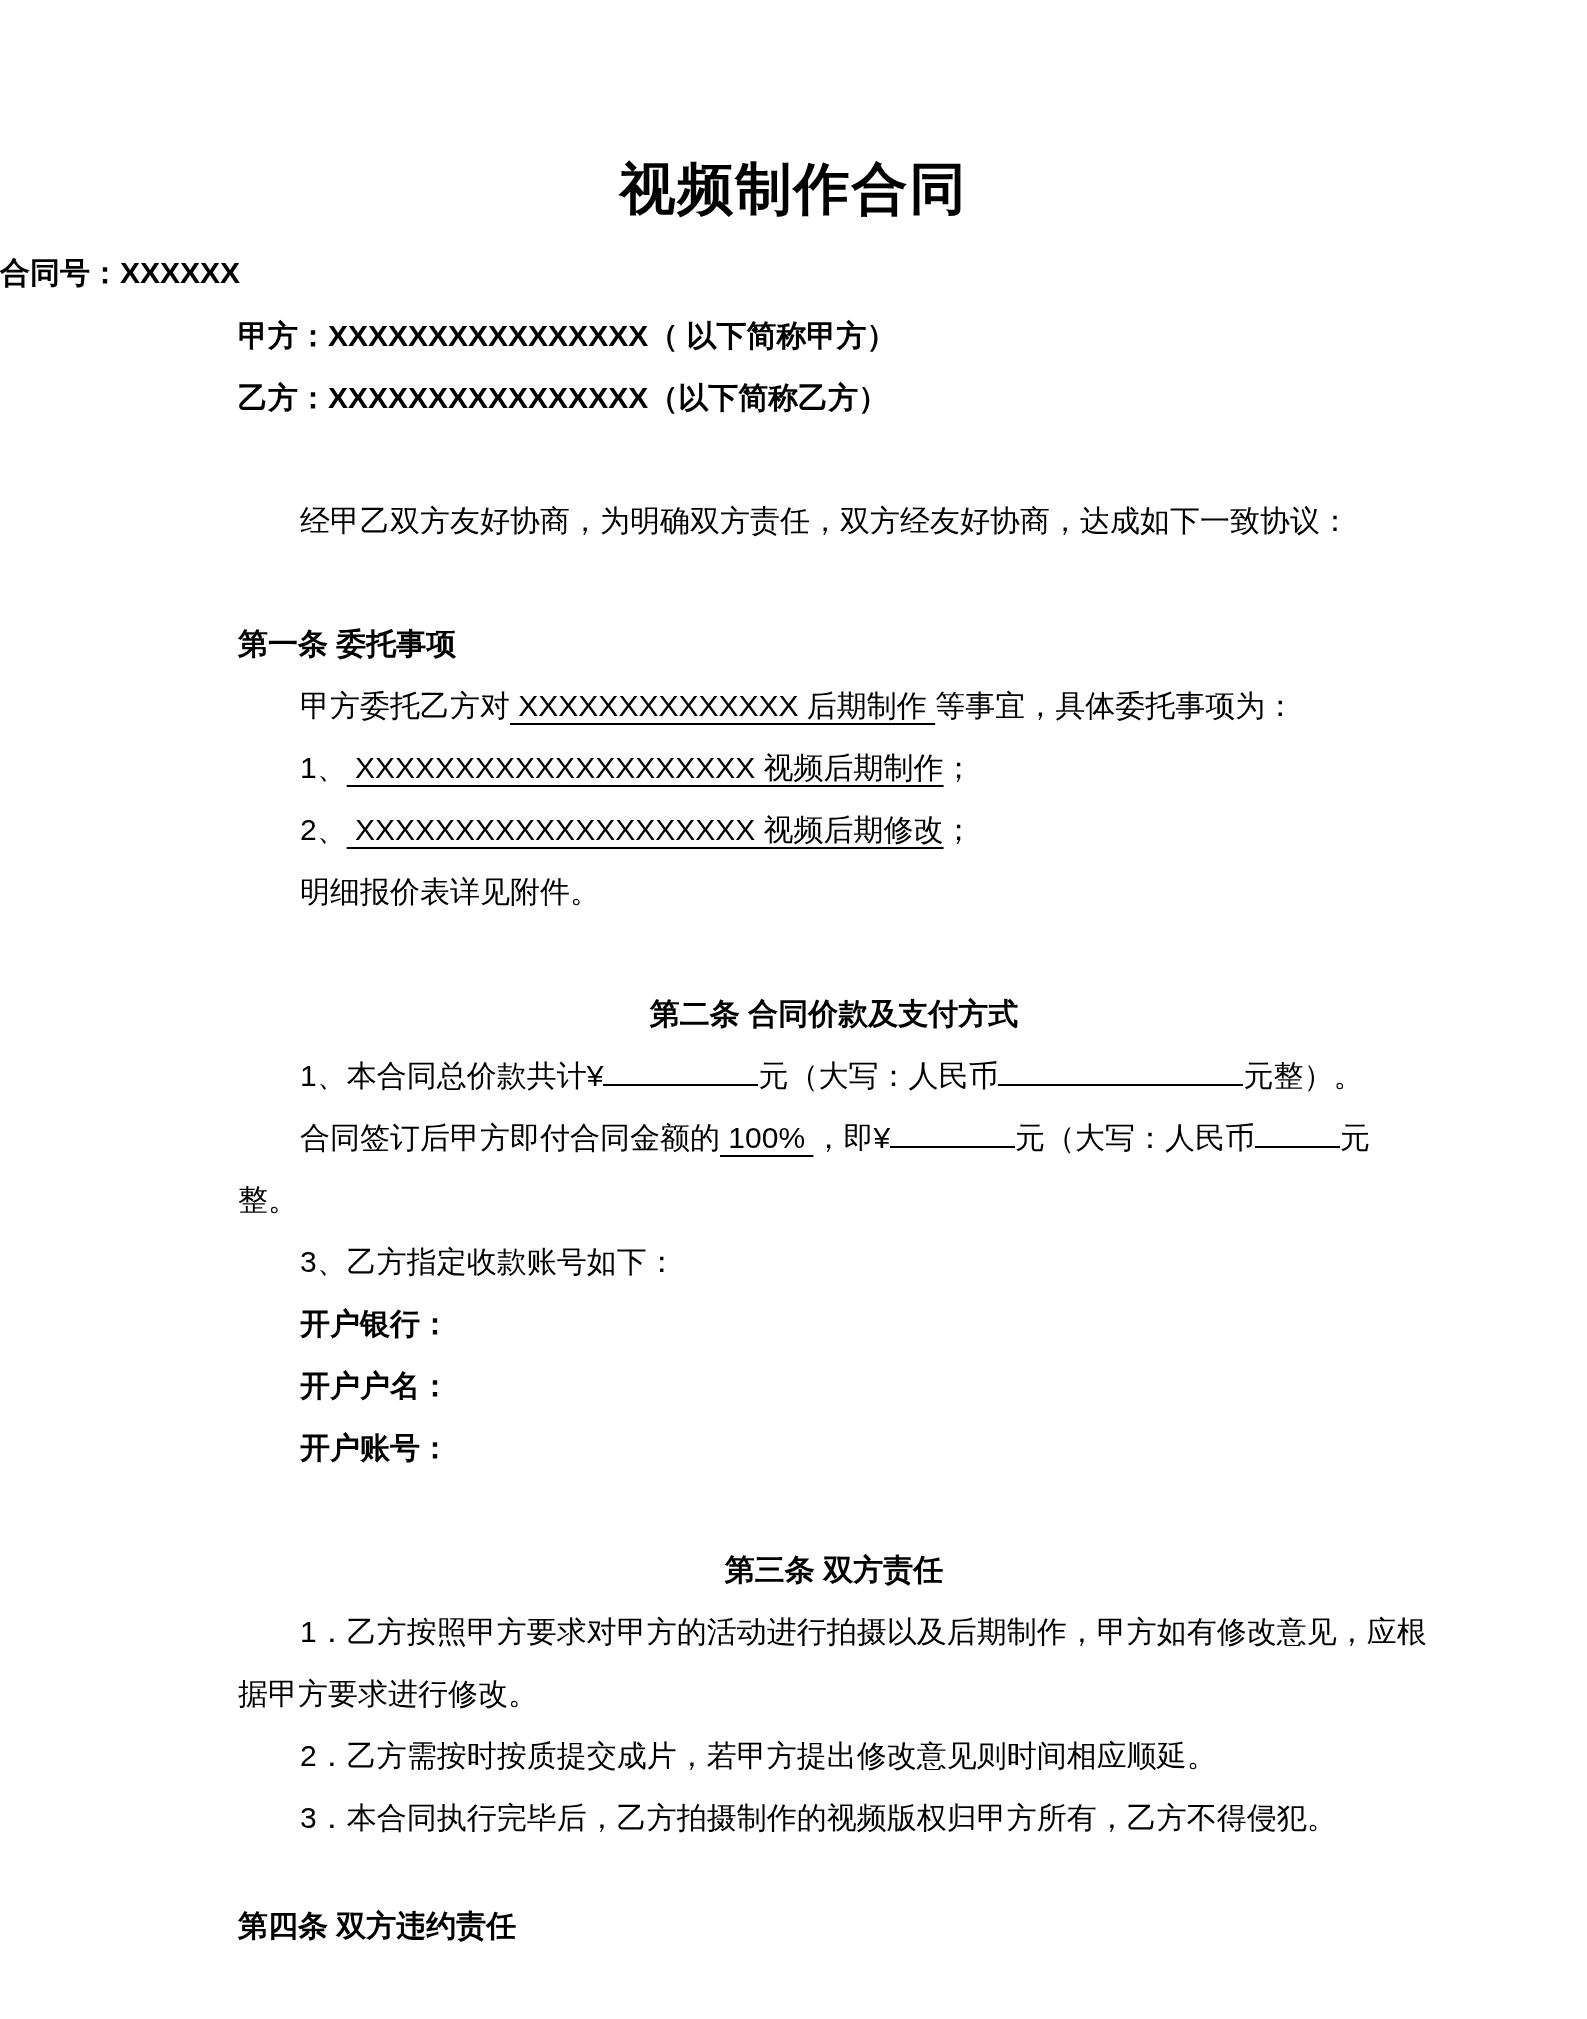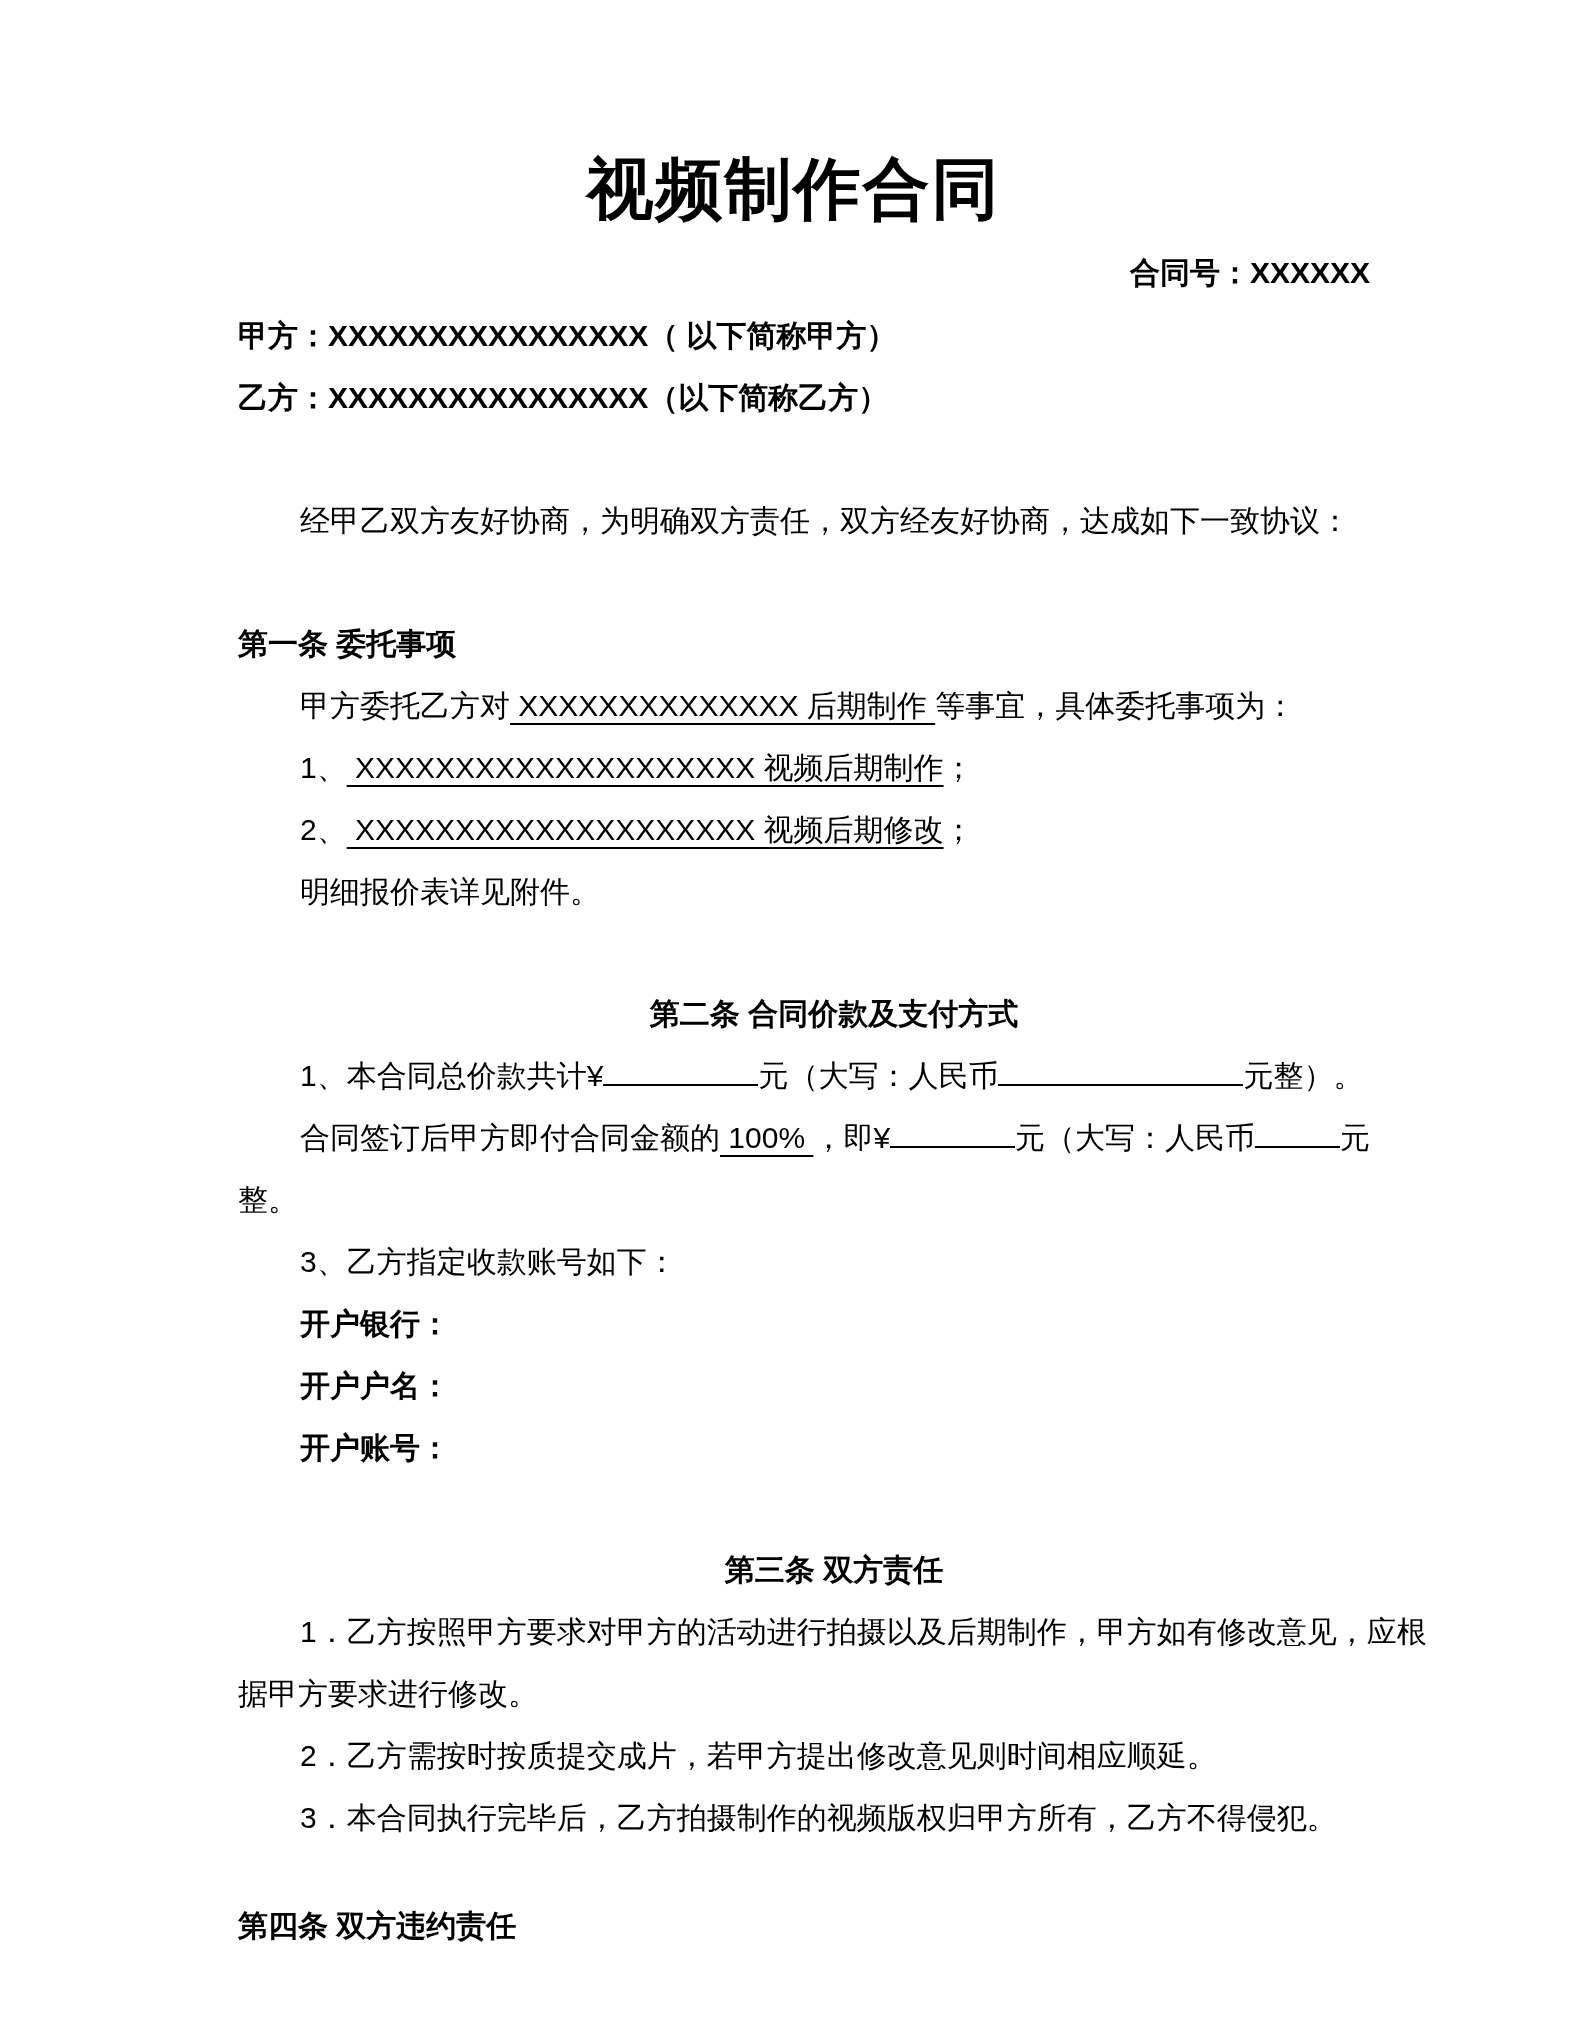--- a/index.html
+++ b/index.html
@@ -10,31 +10,30 @@
     margin: 0 auto;
     background: #ffffff;
     overflow: hidden;
     font-family: "Liberation Sans", "DejaVu Sans", sans-serif;
     color: #000000;
     font-size: 30px;
   }
   .title {
     margin: 150px 0 0 0;
     line-height: 78px;
-    font-size: 67px;
+    font-size: 56px;
     font-weight: 900;
     text-align: center;
     letter-spacing: 2px;
     white-space: nowrap;
   }
   .contract-no {
     margin-top: 20px;
     line-height: 50px;
     font-weight: bold;
-    text-align: right;
     padding-right: 217px;
     white-space: nowrap;
   }
   .doc-body { padding: 0 157px 0 238px; }
   .ln {
     line-height: 62px;
     white-space: nowrap;
   }
   .ind { text-indent: 62px; }
   .b { font-weight: bold; }

